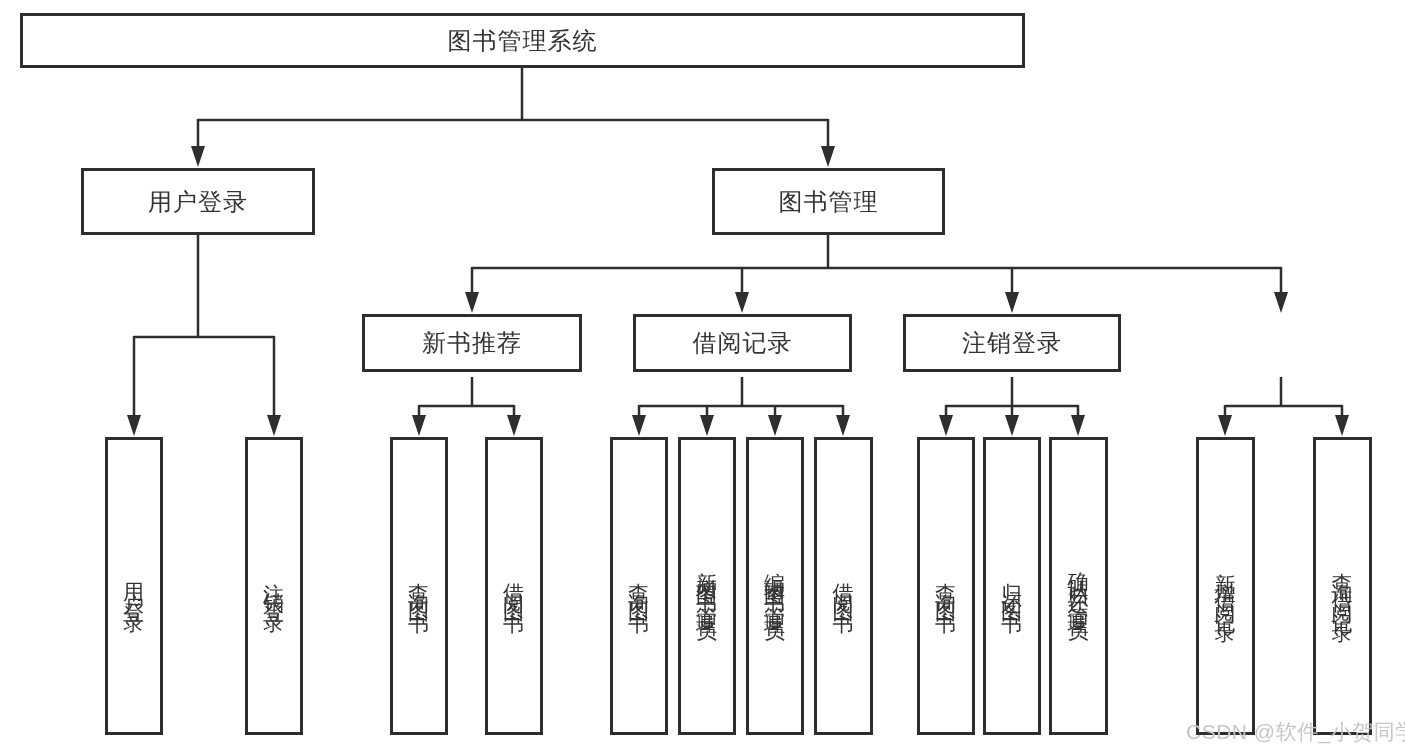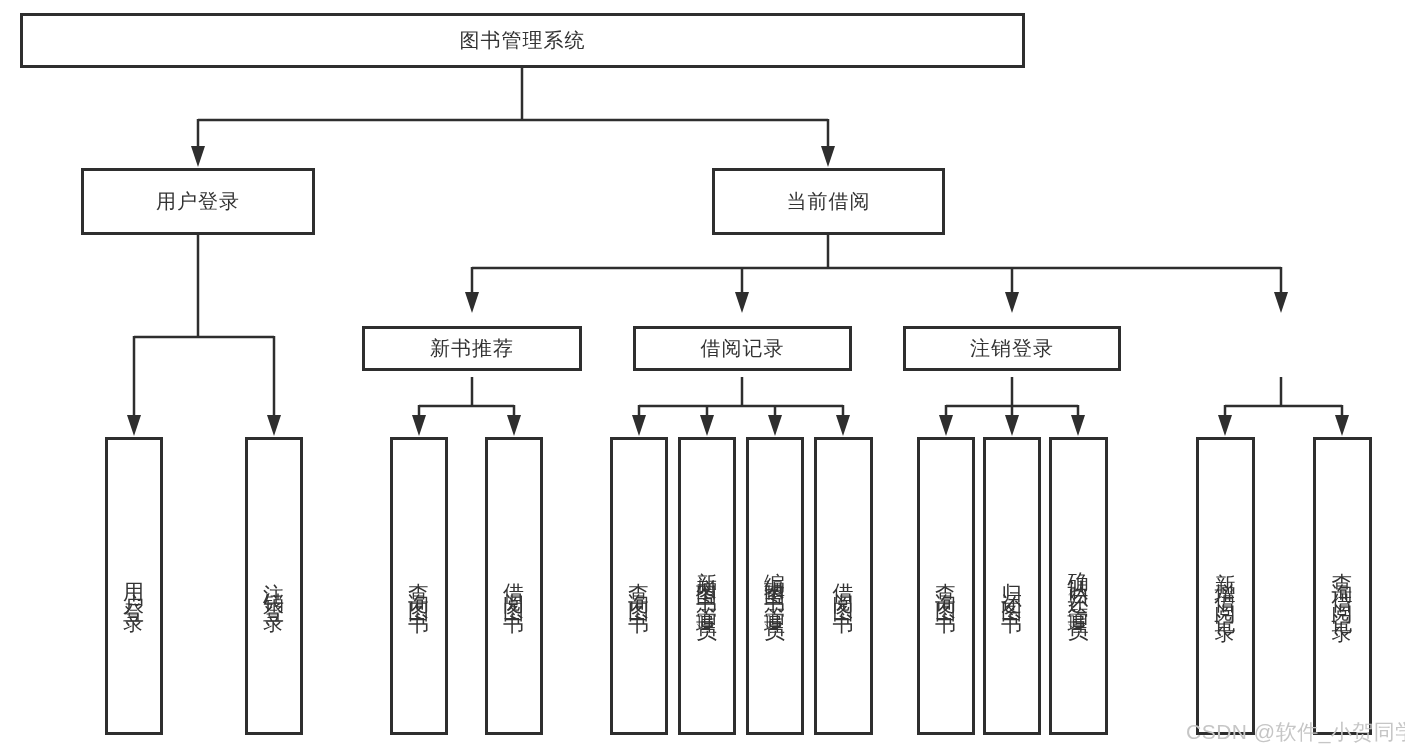--- a/index.html
+++ b/index.html
@@ -16,38 +16,38 @@
   svg.connectors polygon{fill:#2e2e2e;stroke:none;}
   .box{
     position:absolute;
     box-sizing:border-box;
     border:3px solid #2e2e2e;
     background:#ffffff;
     display:flex;align-items:center;justify-content:center;
     z-index:1;
   }
   .hlabel{
-    font-size:20px;
+    font-size:24px;
     letter-spacing:1px;
     color:#333333;
     white-space:nowrap;
     text-align:right;
   }
   .vtext{
     writing-mode:vertical-rl;
     text-orientation:mixed;
     font-size:21px;
     letter-spacing:10px;
     color:#333333;
     line-height:1;
   }
   .vtext.tight{letter-spacing:7px;}
   
   .leaf{top:437px;height:298px;width:58px;}
-  .lvl2{top:314px;height:45px;margin-top:12px;}
+  .lvl2{top:314px;height:58px;}
   .lvl1{top:168px;height:67px;}
   .watermark{
     position:absolute;
     left:1186px;top:718px;
     font-size:21px;
     color:#c6c6c6;
     z-index:2;
     white-space:nowrap;
     letter-spacing:0.5px;
   }
@@ -120,21 +120,21 @@
   </svg>
 
   <div class="box" style="left:20px;top:13px;width:1005px;height:55px;">
     <span class="hlabel">图书管理系统</span>
   </div>
 
   <div class="box lvl1" style="left:81px;width:234px;">
     <span class="hlabel">用户登录</span>
   </div>
   <div class="box lvl1" style="left:712px;width:233px;">
-    <span class="hlabel">当前借阅</span>
+    <span class="hlabel">图书管理</span>
   </div>
 
   <div class="box lvl2" style="left:362px;width:220px;">
     <span class="hlabel">新书推荐</span>
   </div>
   <div class="box lvl2" style="left:633px;width:219px;">
     <span class="hlabel">借阅记录</span>
   </div>
   <div class="box lvl2" style="left:903px;width:218px;">
     <span class="hlabel">注销登录</span>

